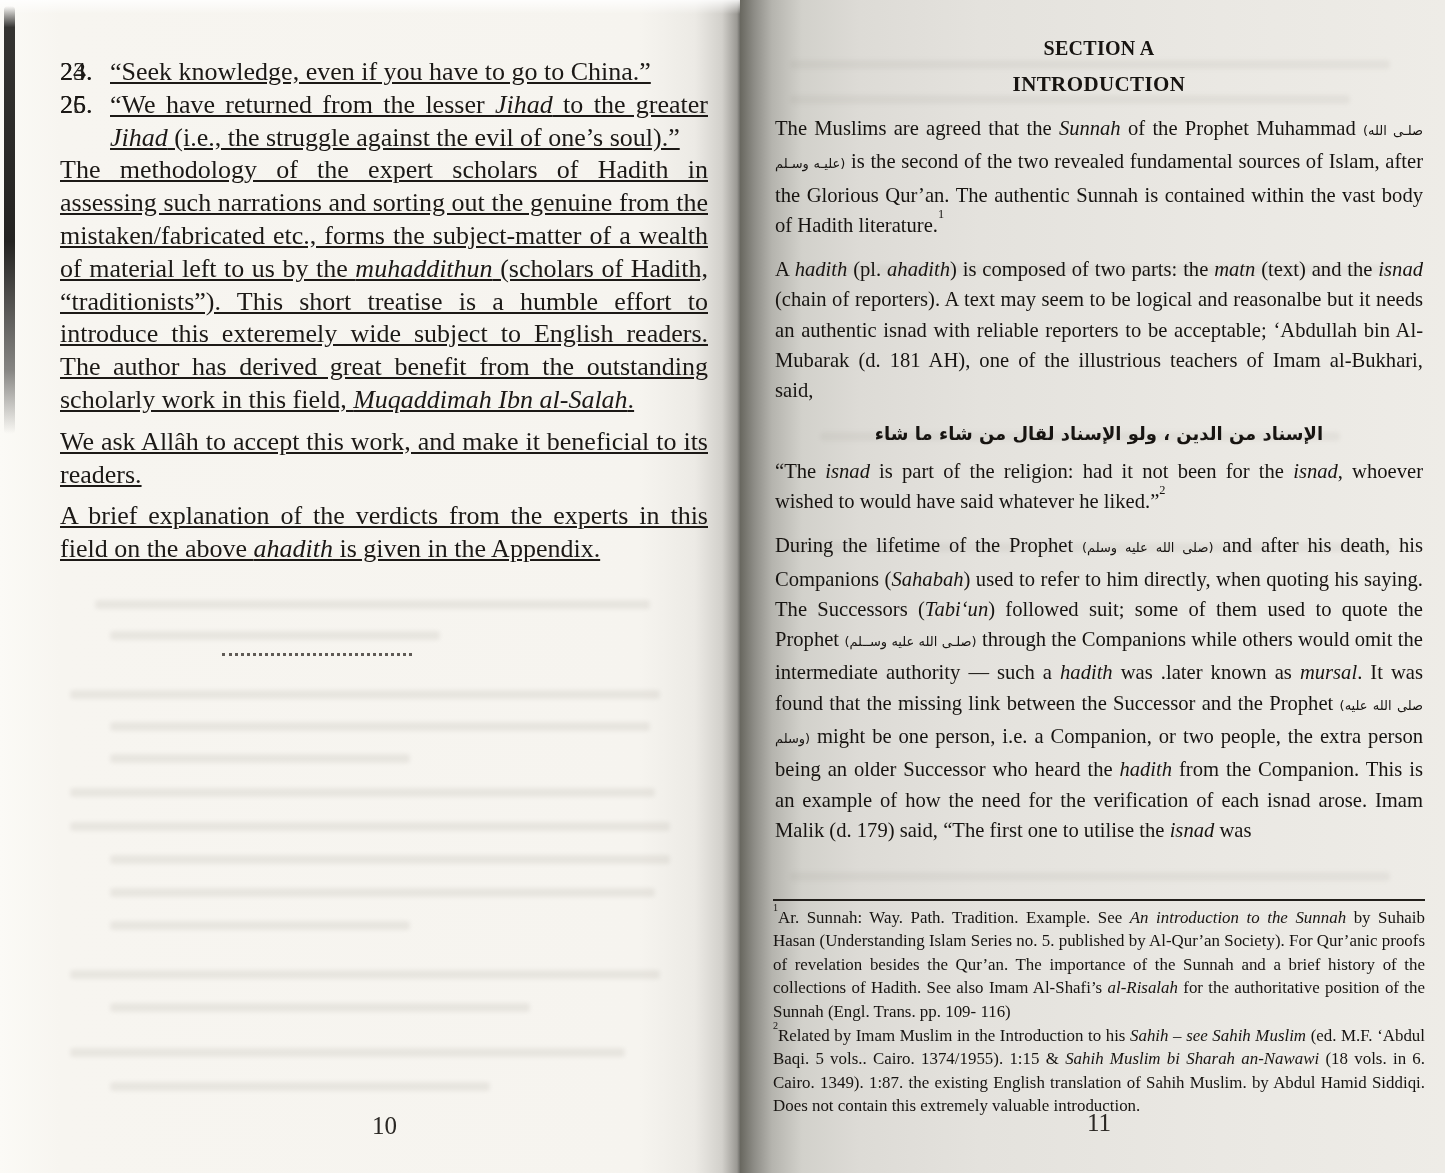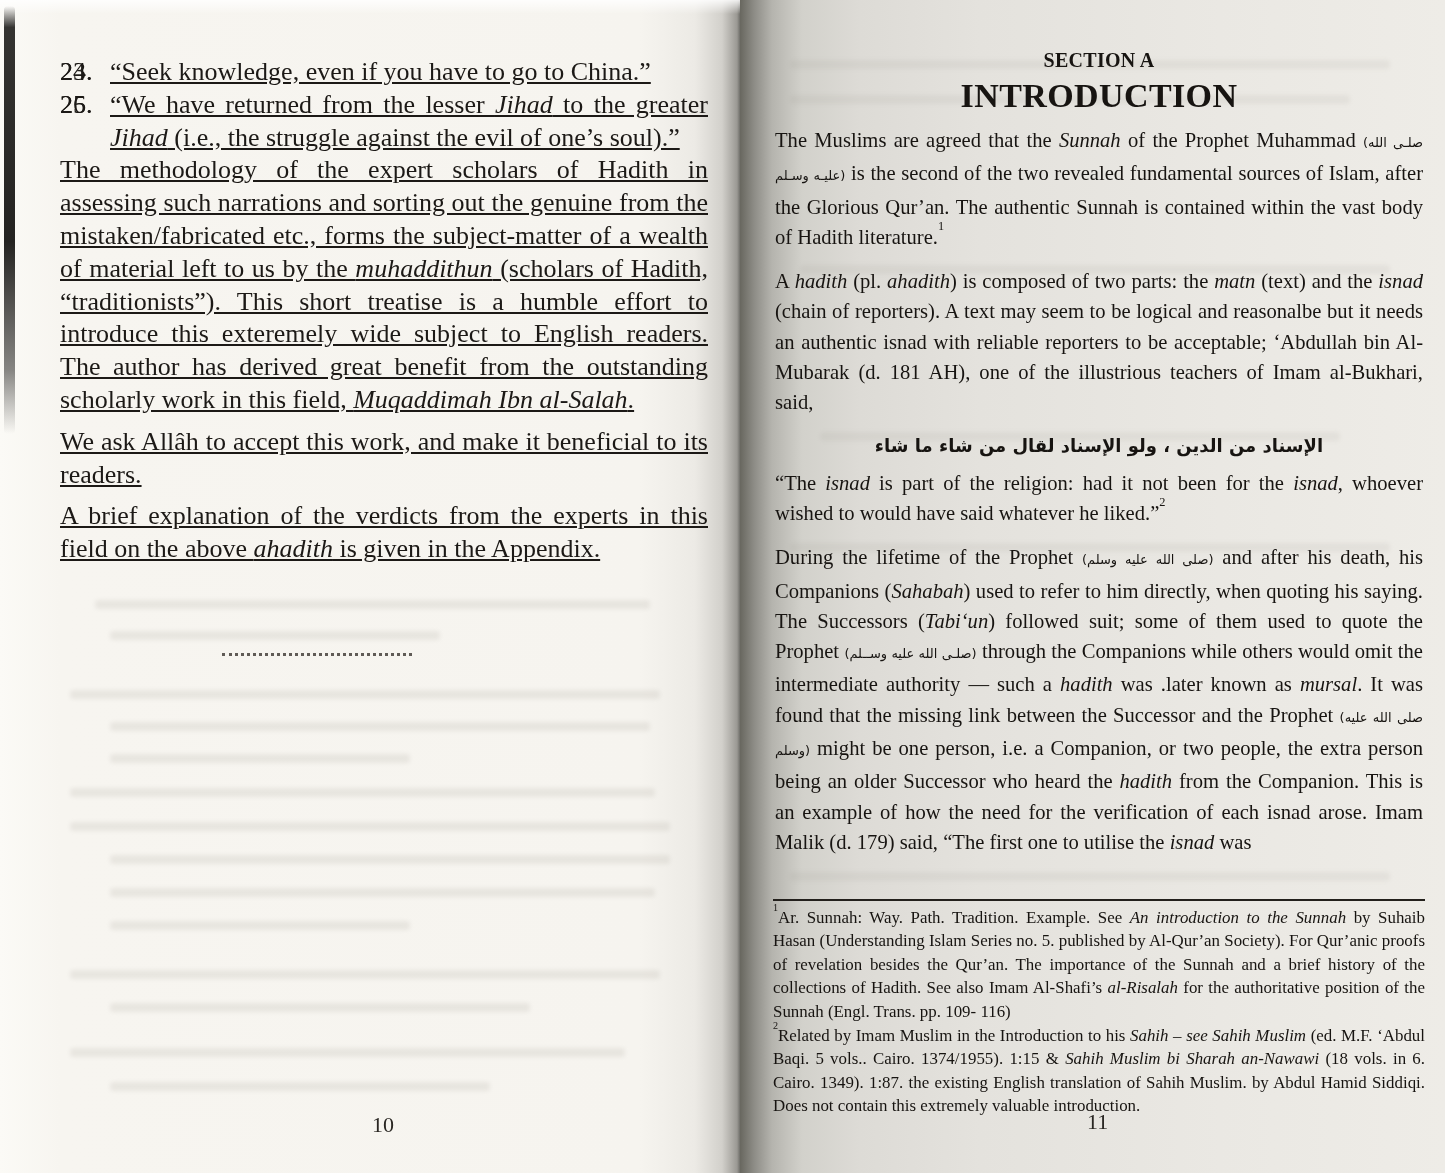--- a/index.html
+++ b/index.html
@@ -34,48 +34,48 @@
       rgba(18,17,15,.5) 85%, rgba(18,17,15,0) 100%);
     border-radius:4px;
   }
 
   
   .content-left {
     position:absolute; left:60px; top:56px; width:648px;
     font-size:26px; line-height:32.8px; text-align:justify;text-decoration:underline;
   }
   .content-right {
-    position:absolute; left:775px; top:48px; width:648px;
+    position:absolute; left:775px; top:36px; width:648px;
     font-size:20.6px; line-height:30.3px; text-align:justify; color:#171411;
   }
   p { margin:0; }
   .li { position:relative; padding-left:50px; }
   .li .num { position:absolute; left:0; top:0; }
   .gap-sm { margin-top:9px; }
   .gap-md { margin-top:14px; }
 
   .section-label { text-align:center; font-weight:bold; font-size:20px; line-height:24px; letter-spacing:.3px; }
-  .page-title { text-align:center; font-weight:bold; font-size:34px; line-height:30px; margin-top:9px; letter-spacing:.4px; }
+  .page-title { text-align:center; font-weight:bold; font-size:21px; line-height:30px; margin-top:9px; letter-spacing:.4px; }
 
   sup { font-size:.6em; line-height:0; position:relative; top:-.5em; }
   .ar { font-family:"DejaVu Sans", sans-serif; font-size:.63em; letter-spacing:0; }
 
   .arabic-quote {
     text-align:center; direction:rtl; font-family:"DejaVu Sans", sans-serif;
     font-weight:bold; font-size:18px; line-height:34px; margin:11px 0 5px 0;
   }
 
   .footnotes {
     position:absolute; left:773px; top:899px; width:652px;
     border-top:2px solid #23201c; padding-top:5px;
     font-size:16.9px; line-height:23.4px; text-align:justify; color:#171411;
   }
   .footnotes .fn + .fn { margin-top:1px; }
 
-  .page-number { position:absolute; font-size:22px; color:#2a2723; }
+  .page-number { position:absolute; font-size:25px; color:#2a2723; }
   .pn-left { left:372px; top:1112px; }
   .pn-right { left:1087px; top:1109px; }
 
   
   .dotted-divider {
     position:absolute; left:222px; top:653px; width:190px; height:0;
     border-top:3px dotted rgba(58,53,47,.8);
   }
 
   

